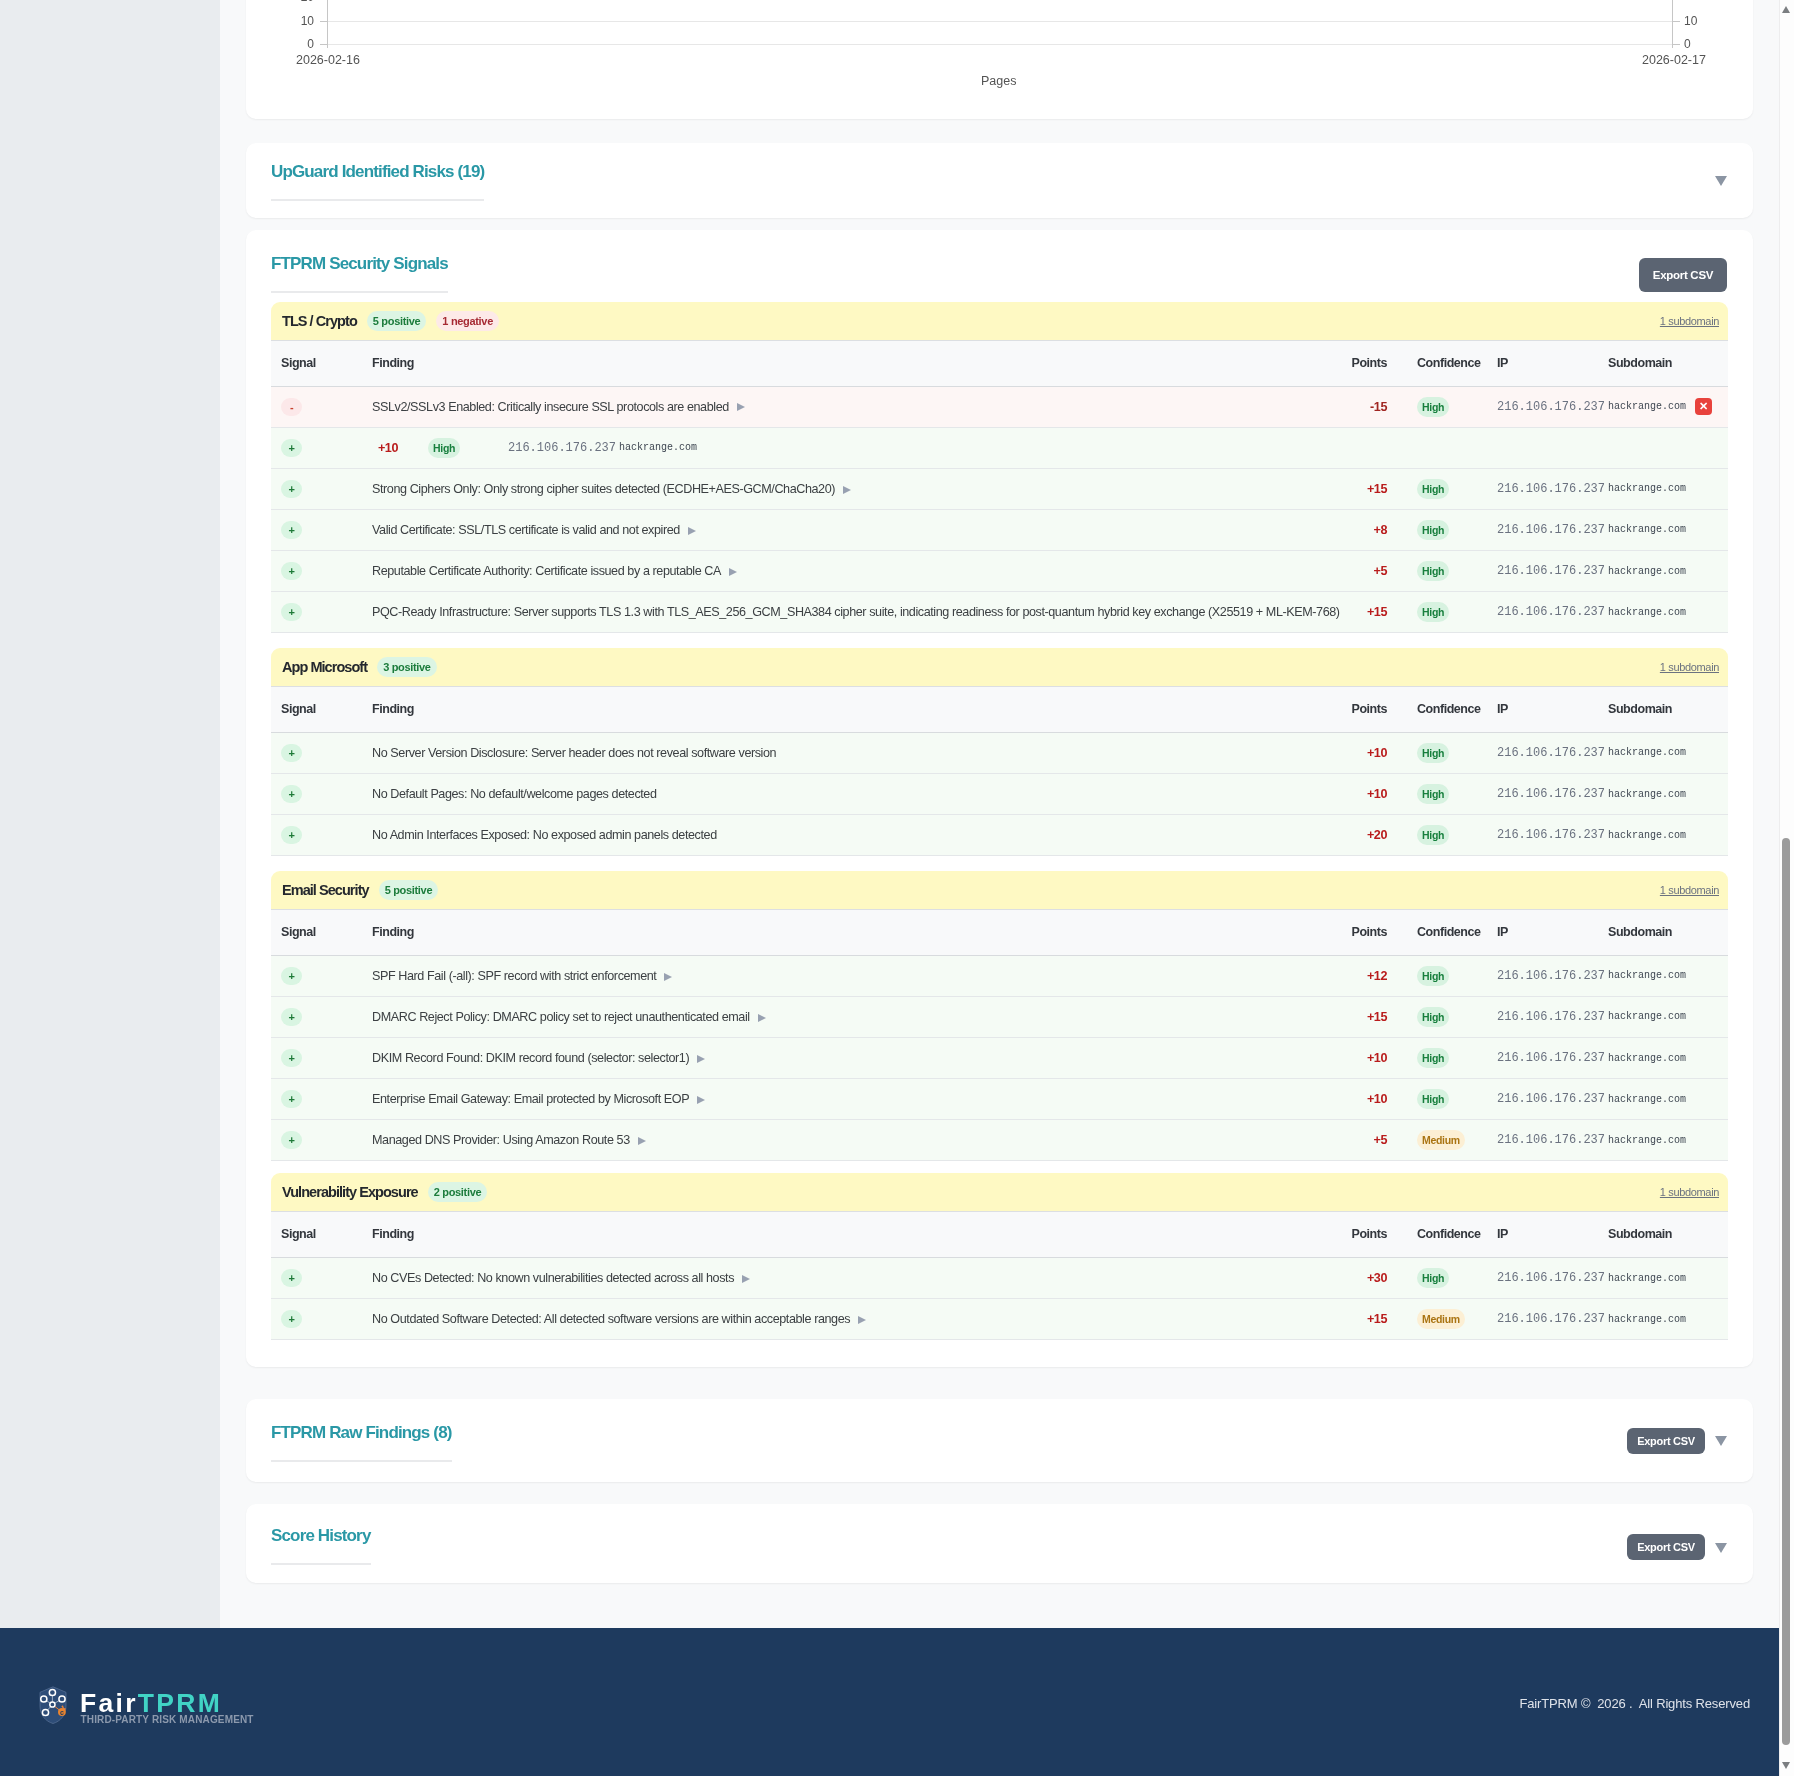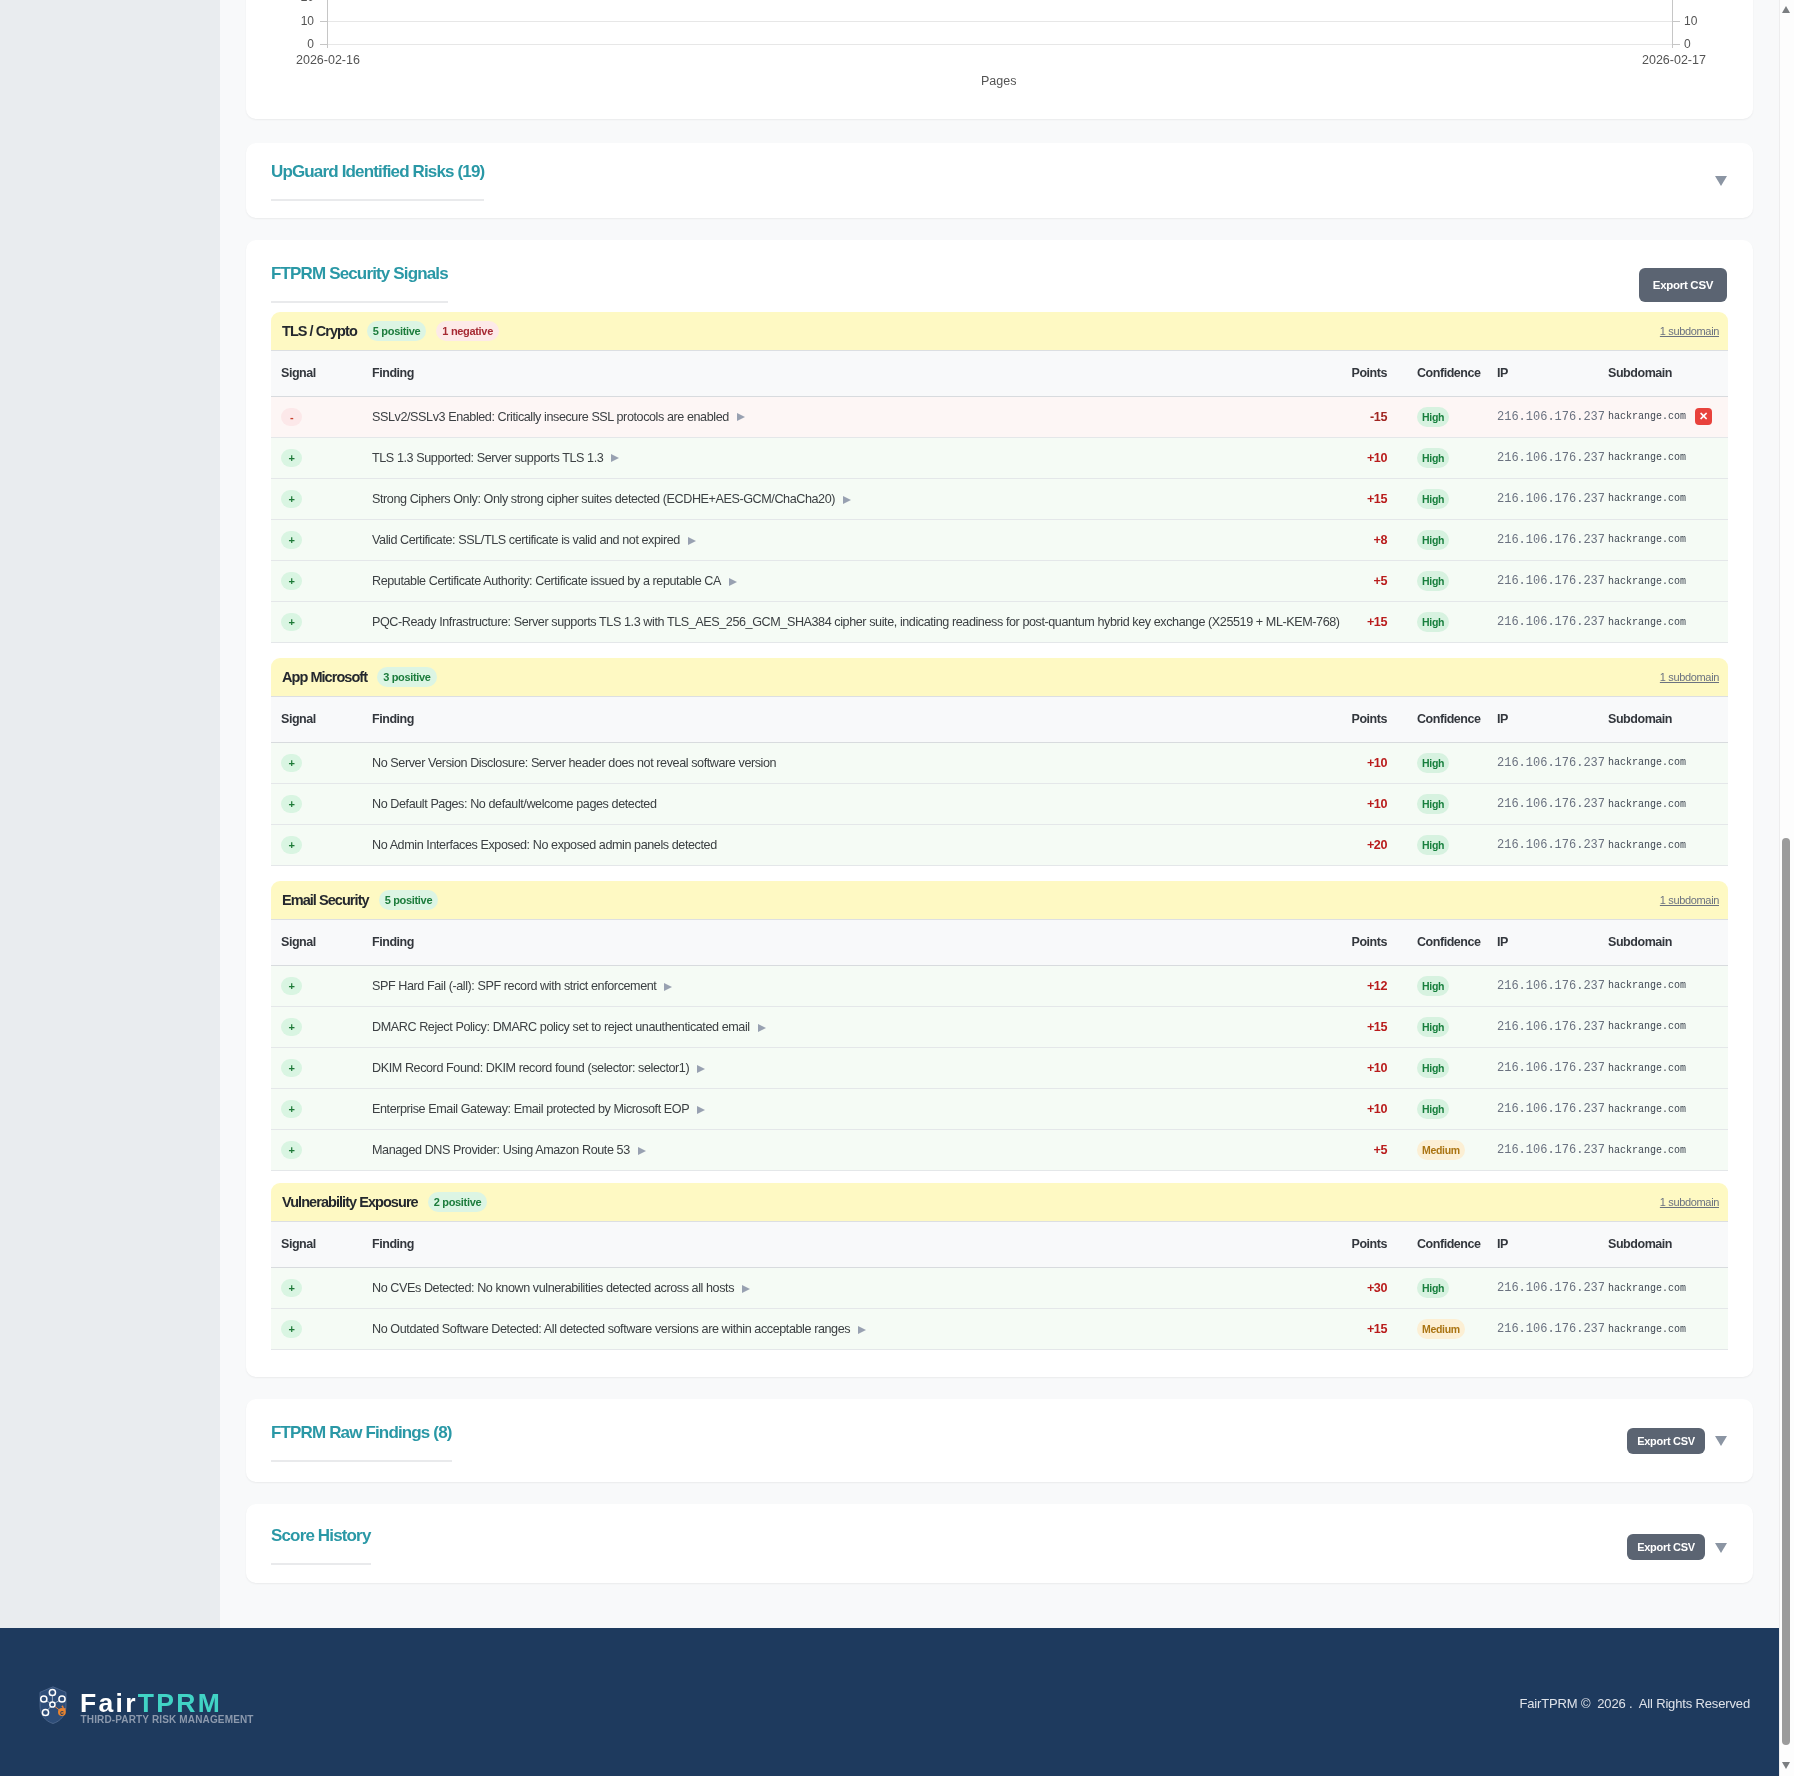--- a/index.html
+++ b/index.html
@@ -16,21 +16,21 @@
 .xlab { position:absolute; font-size:12.5px; color:#545454; }
 
 
 h2.cardtitle { font-size:17px; letter-spacing:-0.85px; font-weight:bold; color:#2a98a6; display:inline-block; padding-bottom:17px; border-bottom:2px solid #e9eaec; }
 #card2 { top:143px; height:75px; }
 #card2 h2 { position:absolute; left:25px; top:19px; }
 .caret { position:absolute; width:0; height:0; border-left:6.5px solid transparent; border-right:6.5px solid transparent; border-top:10px solid #8b95a3; }
 #card2 .caret { right:26px; top:33px; }
 
 
-#card3 { top:240px; height:1137px; padding:24px 25px; }
+#card3 { top:230px; height:1137px; padding:24px 25px; }
 .exportbtn { position:absolute; width:88px; height:34px; background:#5b6472; color:#fff; font-size:11.5px; letter-spacing:-0.3px; font-weight:bold; border-radius:6px; text-align:center; line-height:34px; font-family:"Liberation Sans", sans-serif; }
 #card3 .exportbtn { right:26px; top:28px; }
 
 .section { margin-top:9px; margin-bottom:15px; border-radius:9px 9px 0 0; overflow:hidden; }
 .sechead { height:38.5px; background:#fef9c3; display:flex; align-items:center; padding:0 9px 0 11px; border-bottom:1px solid #dcdfe2; }
 .sechead .stitle { font-size:14.5px; letter-spacing:-0.95px; font-weight:bold; color:#24282e; }
 .pill { display:inline-block; font-size:11px; letter-spacing:-0.32px; font-weight:bold; border-radius:10px; padding:4px 6px; margin-left:10px; }
 .pill.pos { background:#dcf5e4; color:#1c7c3c; }
 .pill.neg { background:#fdeae8; color:#a62a33; }
 .sublink { margin-left:auto; font-size:11px; letter-spacing:-0.35px; color:#6b7280; text-decoration:underline; }
@@ -133,21 +133,20 @@
     <div class="row neg">
         <span class="c1"><span class="sig m">-</span></span>
         <span class="c2">SSLv2/SSLv3 Enabled: Critically insecure SSL protocols are enabled<span class="tri"></span></span>
         <span class="c3 pts-n">-15</span>
         <span class="c4"><span class="badge high">High</span></span>
         <span class="c5">216.106.176.237</span>
         <span class="c6">hackrange.com<span class="xbtn">✕</span></span>
       </div>
     <div class="row pos">
         <span class="c1"><span class="sig p">+</span></span>
-        <span class="c2">TLS 1.3 Supported: Server supports TLS 1.3<span class="tri"></span></span>
         <span class="c3 pts-p">+10</span>
         <span class="c4"><span class="badge high">High</span></span>
         <span class="c5">216.106.176.237</span>
         <span class="c6">hackrange.com</span>
       </div>
     <div class="row pos">
         <span class="c1"><span class="sig p">+</span></span>
         <span class="c2">Strong Ciphers Only: Only strong cipher suites detected (ECDHE+AES-GCM/ChaCha20)<span class="tri"></span></span>
         <span class="c3 pts-p">+15</span>
         <span class="c4"><span class="badge high">High</span></span>

